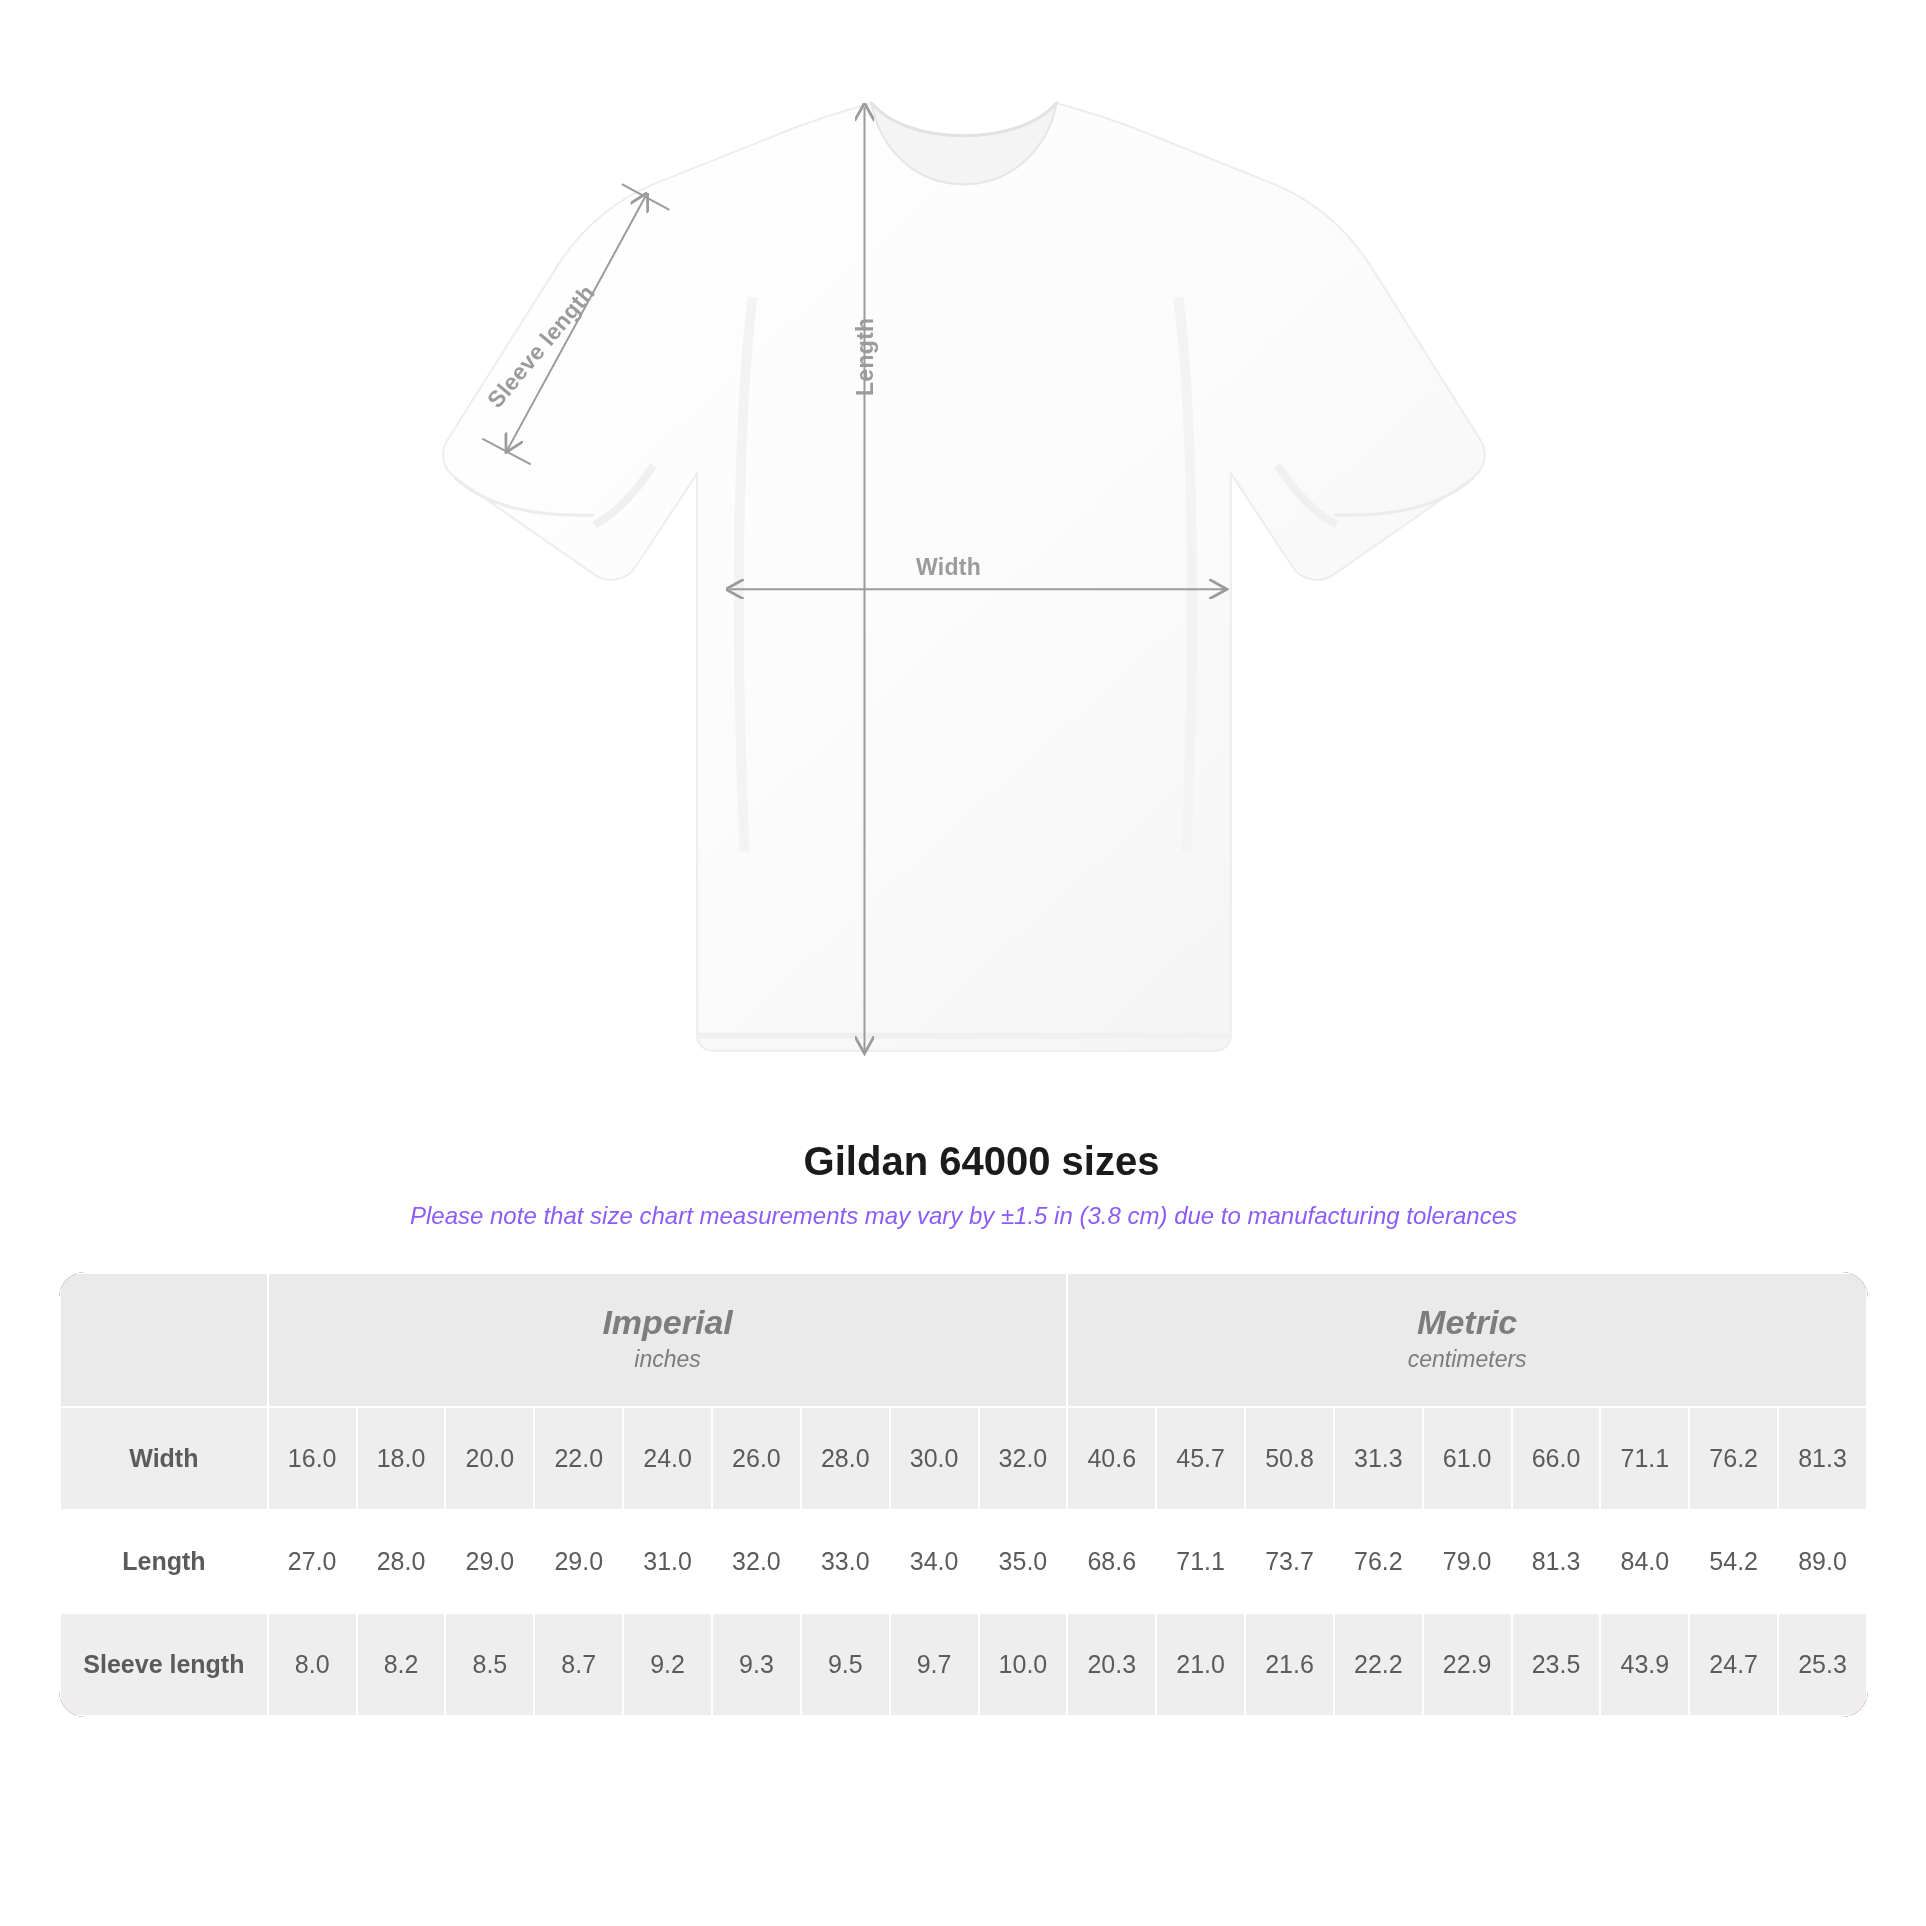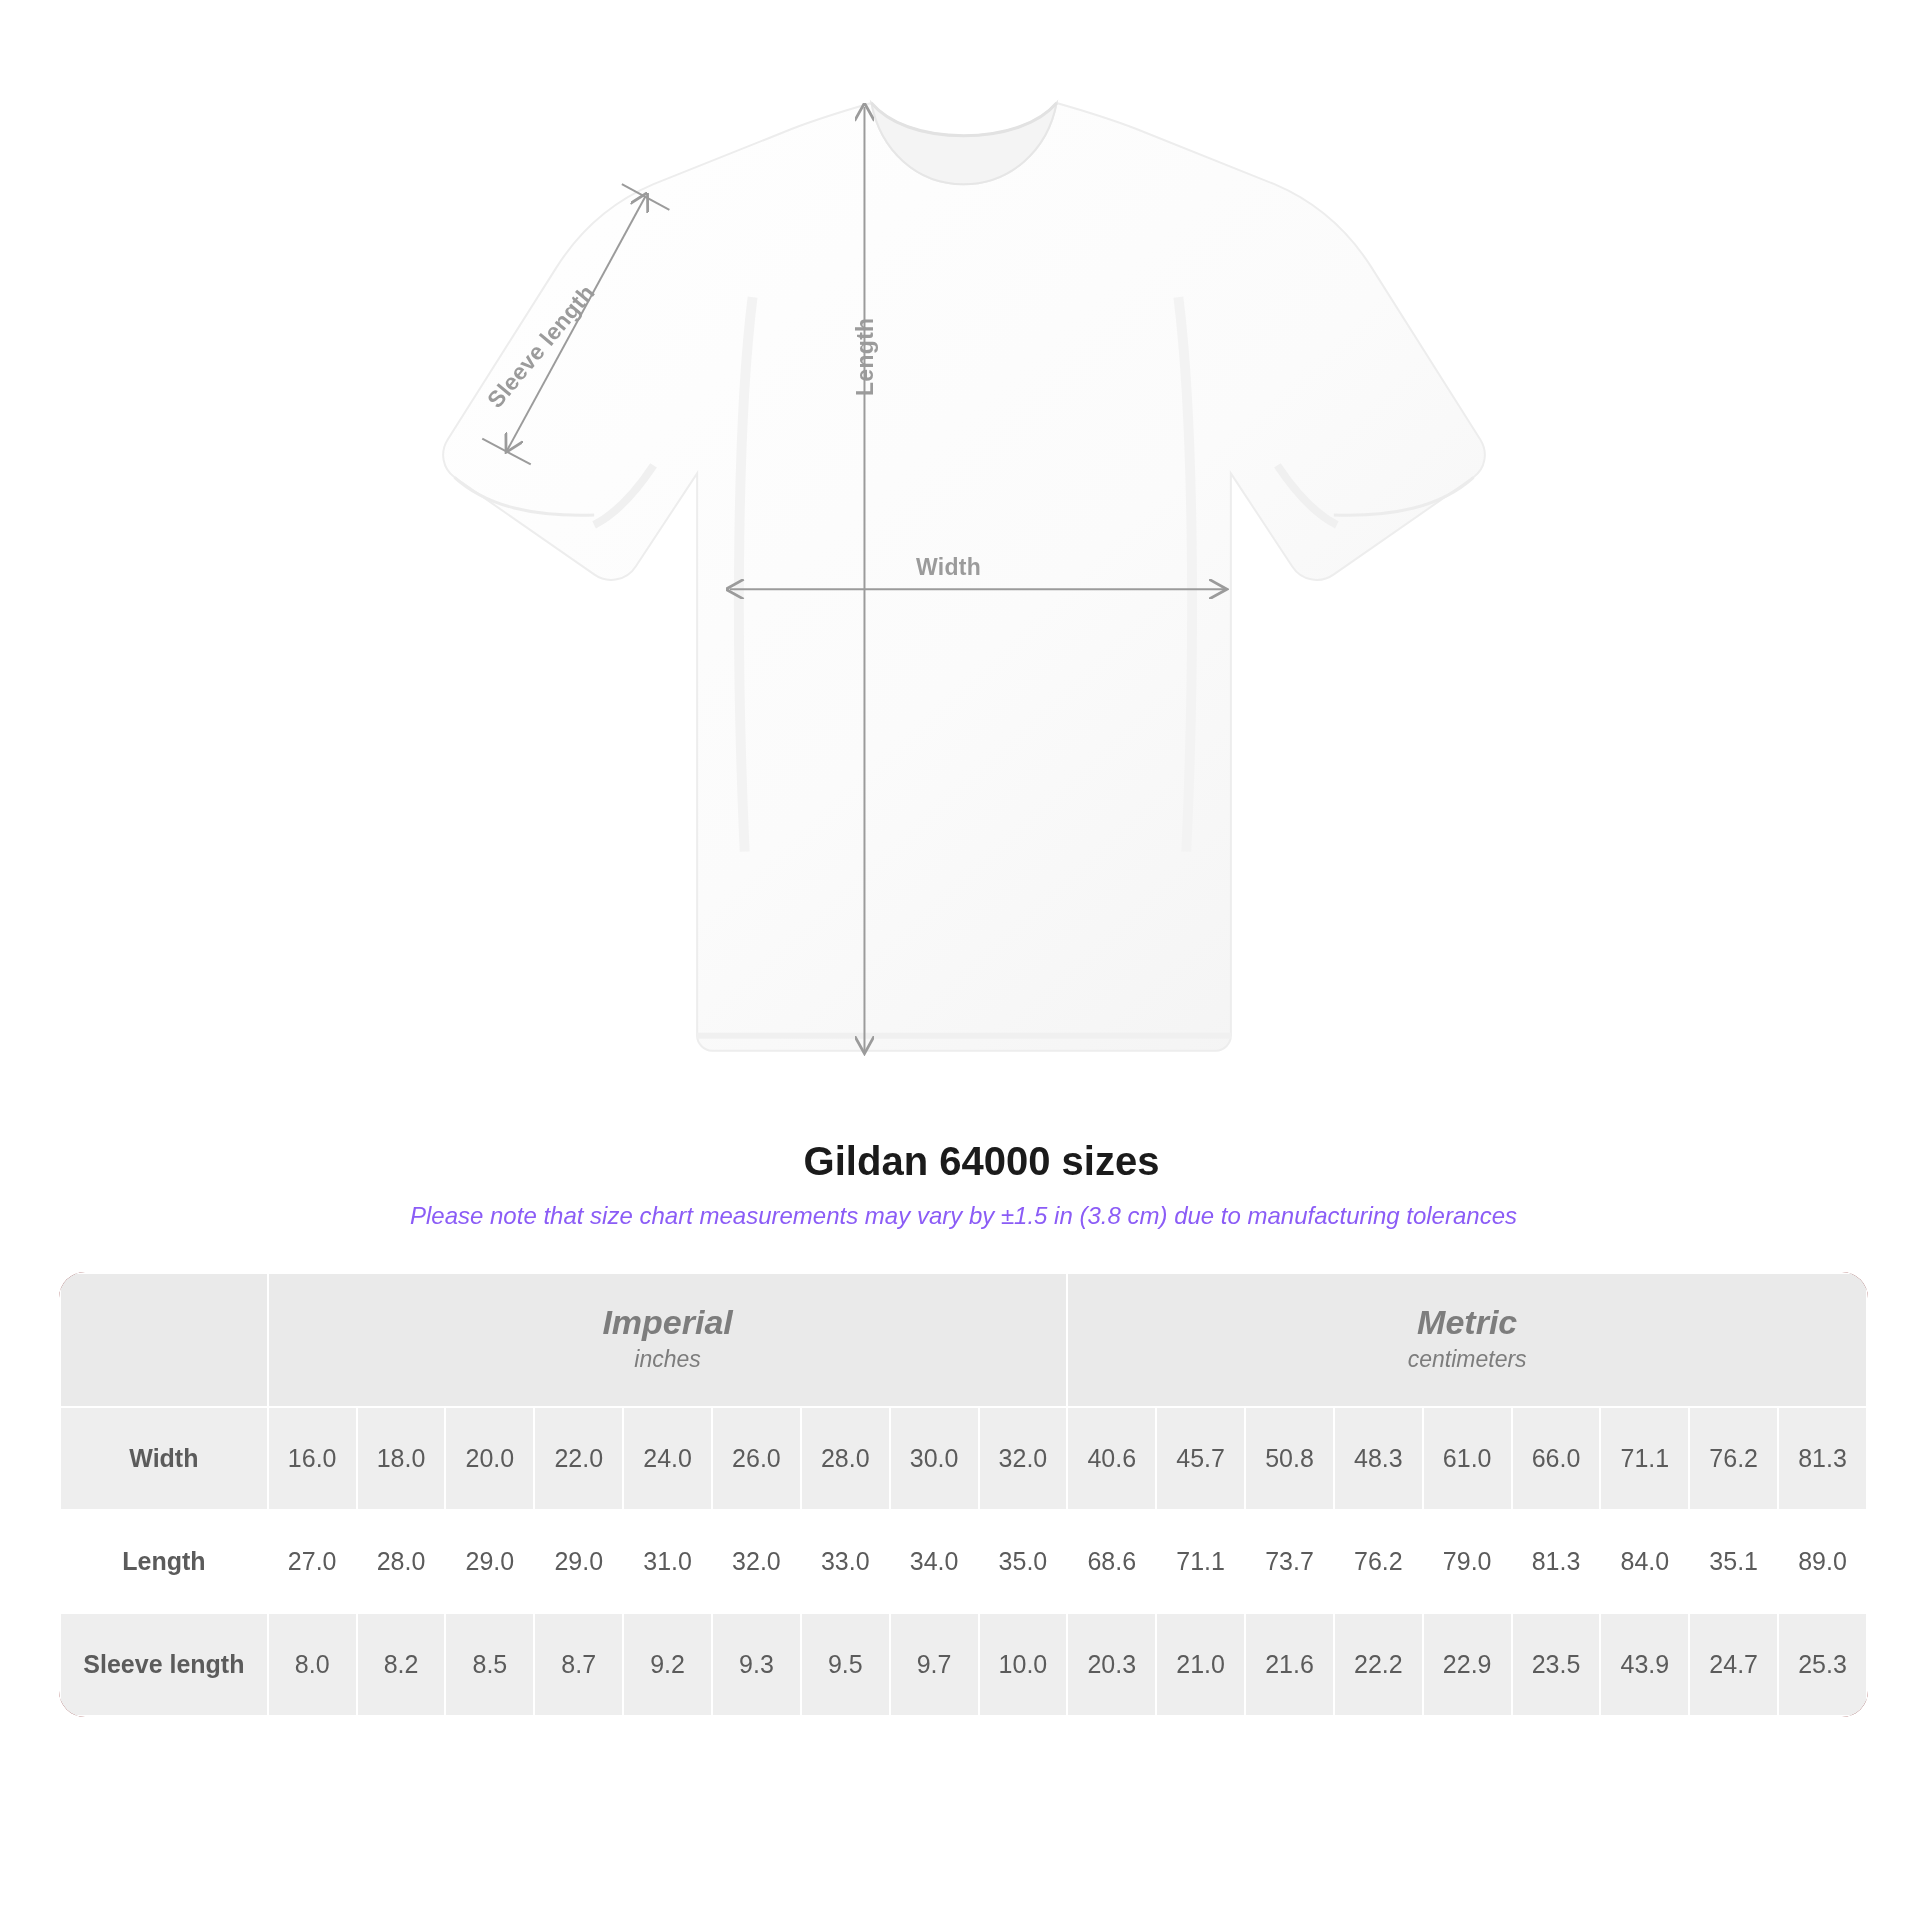--- a/index.html
+++ b/index.html
@@ -232,21 +232,21 @@
           <td>20.0</td>
           <td>22.0</td>
           <td>24.0</td>
           <td>26.0</td>
           <td>28.0</td>
           <td>30.0</td>
           <td>32.0</td>
           <td>40.6</td>
           <td>45.7</td>
           <td>50.8</td>
-          <td>48.3</td>
+          <td>31.3</td>
           <td>61.0</td>
           <td>66.0</td>
           <td>71.1</td>
           <td>76.2</td>
           <td>81.3</td>
         </tr>
 
         <tr class="data-row row-plain">
           <td class="rowhead">Length</td>
           <td>27.0</td>
@@ -258,21 +258,21 @@
           <td>33.0</td>
           <td>34.0</td>
           <td>35.0</td>
           <td>68.6</td>
           <td>71.1</td>
           <td>73.7</td>
           <td>76.2</td>
           <td>79.0</td>
           <td>81.3</td>
           <td>84.0</td>
-          <td>35.1</td>
+          <td>54.2</td>
           <td>89.0</td>
         </tr>
 
         <tr class="data-row row-shade">
           <td class="rowhead">Sleeve length</td>
           <td>8.0</td>
           <td>8.2</td>
           <td>8.5</td>
           <td>8.7</td>
           <td>9.2</td>

